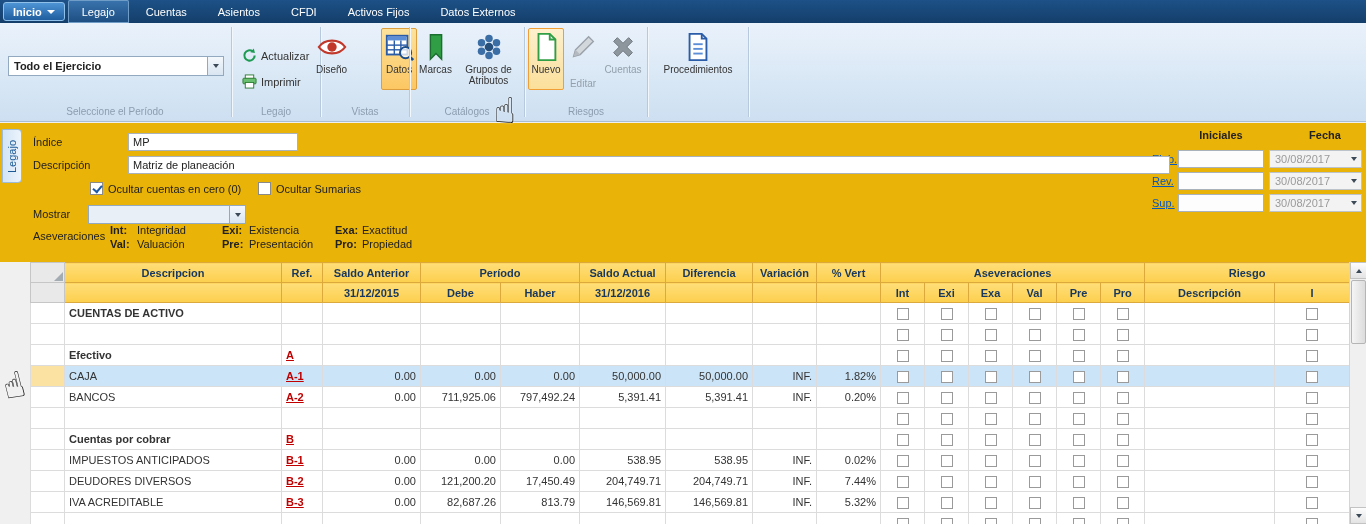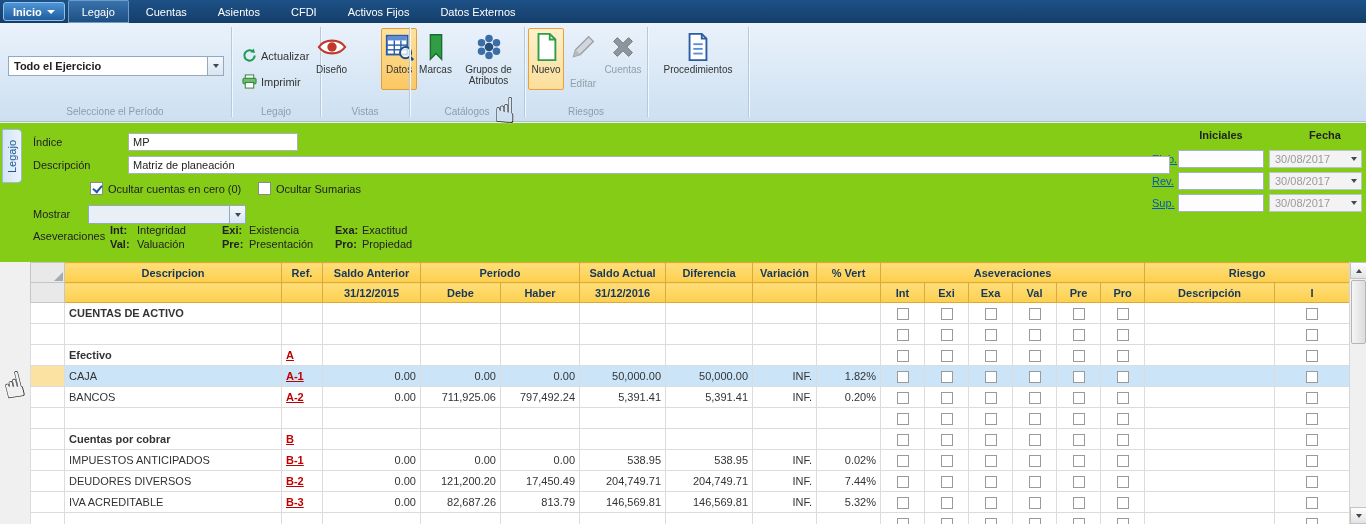--- a/index.html
+++ b/index.html
@@ -75,21 +75,21 @@
   .big-btn .icon32 { width:30px; height:30px; display:block; }
   .big-btn.hl { background:linear-gradient(#fde29c,#fcc763); border-color:#dd9f3d; }
   .big-btn.hot { background:linear-gradient(#fdf0cd,#fbdf9b); border-color:#ef9f36; }
   .big-btn.disabled { color:#93a0ab; }
   .w-datos { width:36px;margin-left:30px; } .w-diseno { width:40px; }
   .w-marcas { width:42px; } .w-grupos { width:62px; }
   .w-nuevo { width:38px; } .w-editar { width:36px;gap:16px; } .w-elim { width:42px; }
   .w-proc { width:90px; }
 
   
-  .form-panel { position:absolute; top:123px; left:0; width:1366px; height:139px; background:#84cc16; }
+  .form-panel { position:absolute; top:123px; left:0; width:1366px; height:139px; background:#eab308; }
   .side-tab {
     position:absolute; left:2px; top:6px; width:20px; height:54px;
     background:linear-gradient(to right,#ecf4fc,#d2e4f5);
     border:1px solid #9dbbd8; border-radius:4px 0 0 4px;
     display:flex; align-items:center; justify-content:center;
     writing-mode:vertical-rl; transform:rotate(180deg);
     color:#1c5a96; font-size:11px;
   }
   .flabel { position:absolute; color:#222; }
   .tfield {

